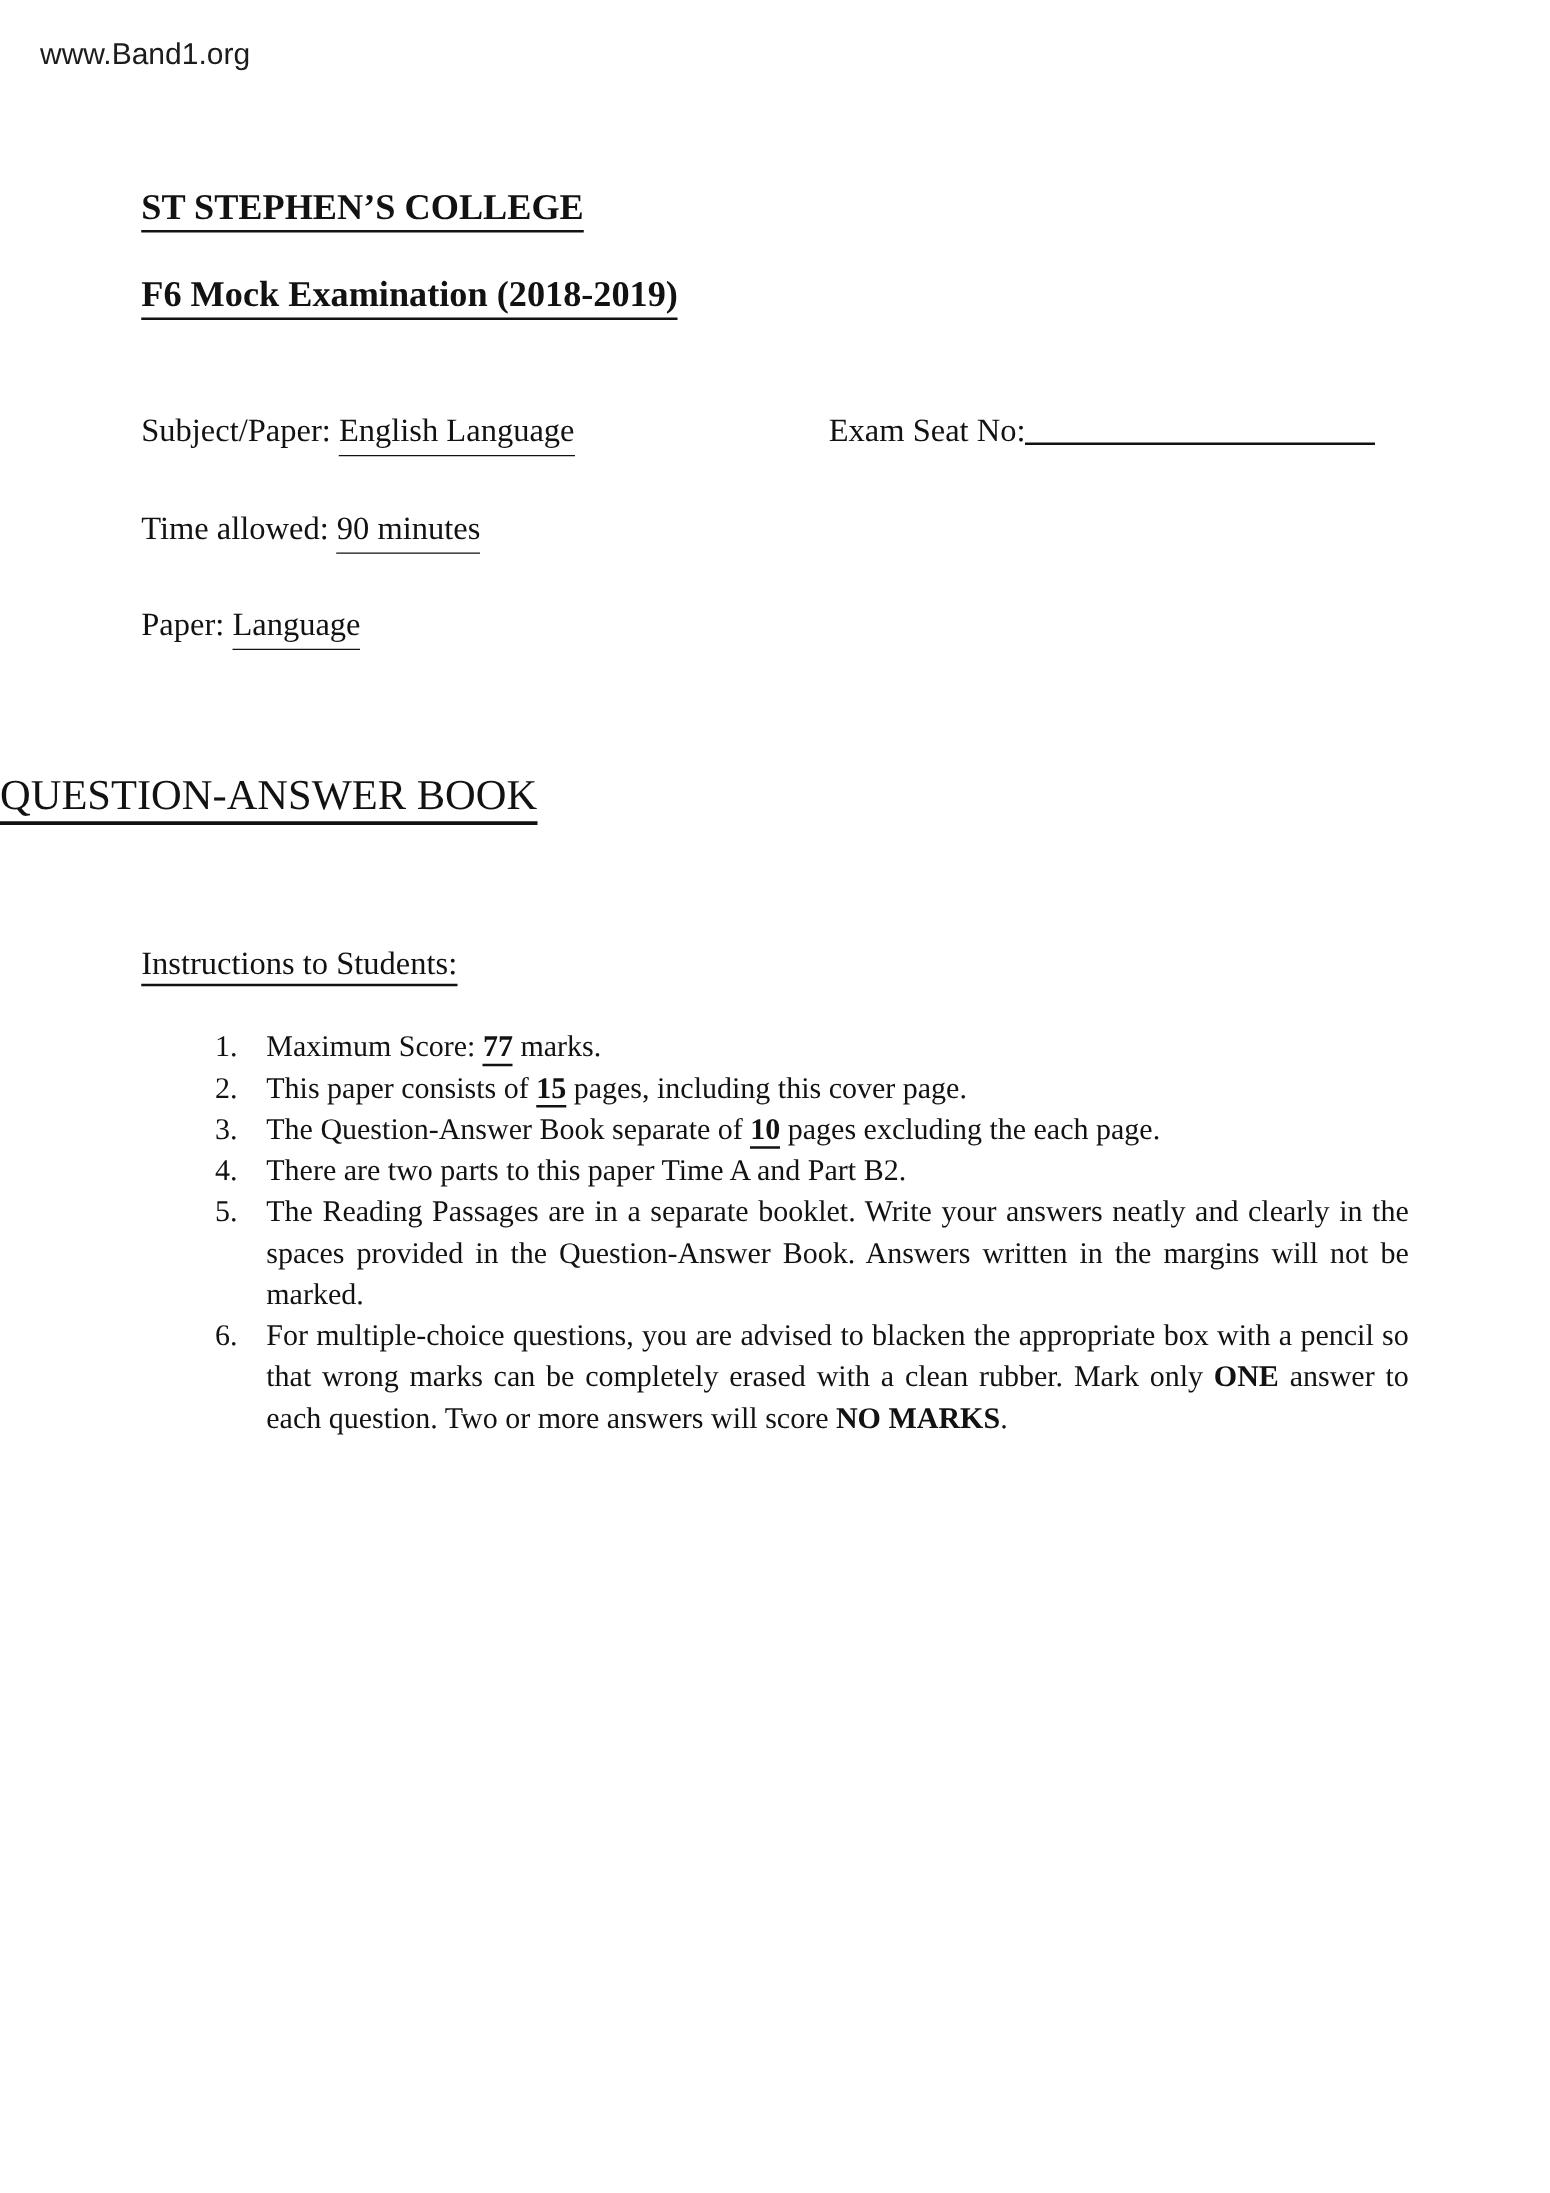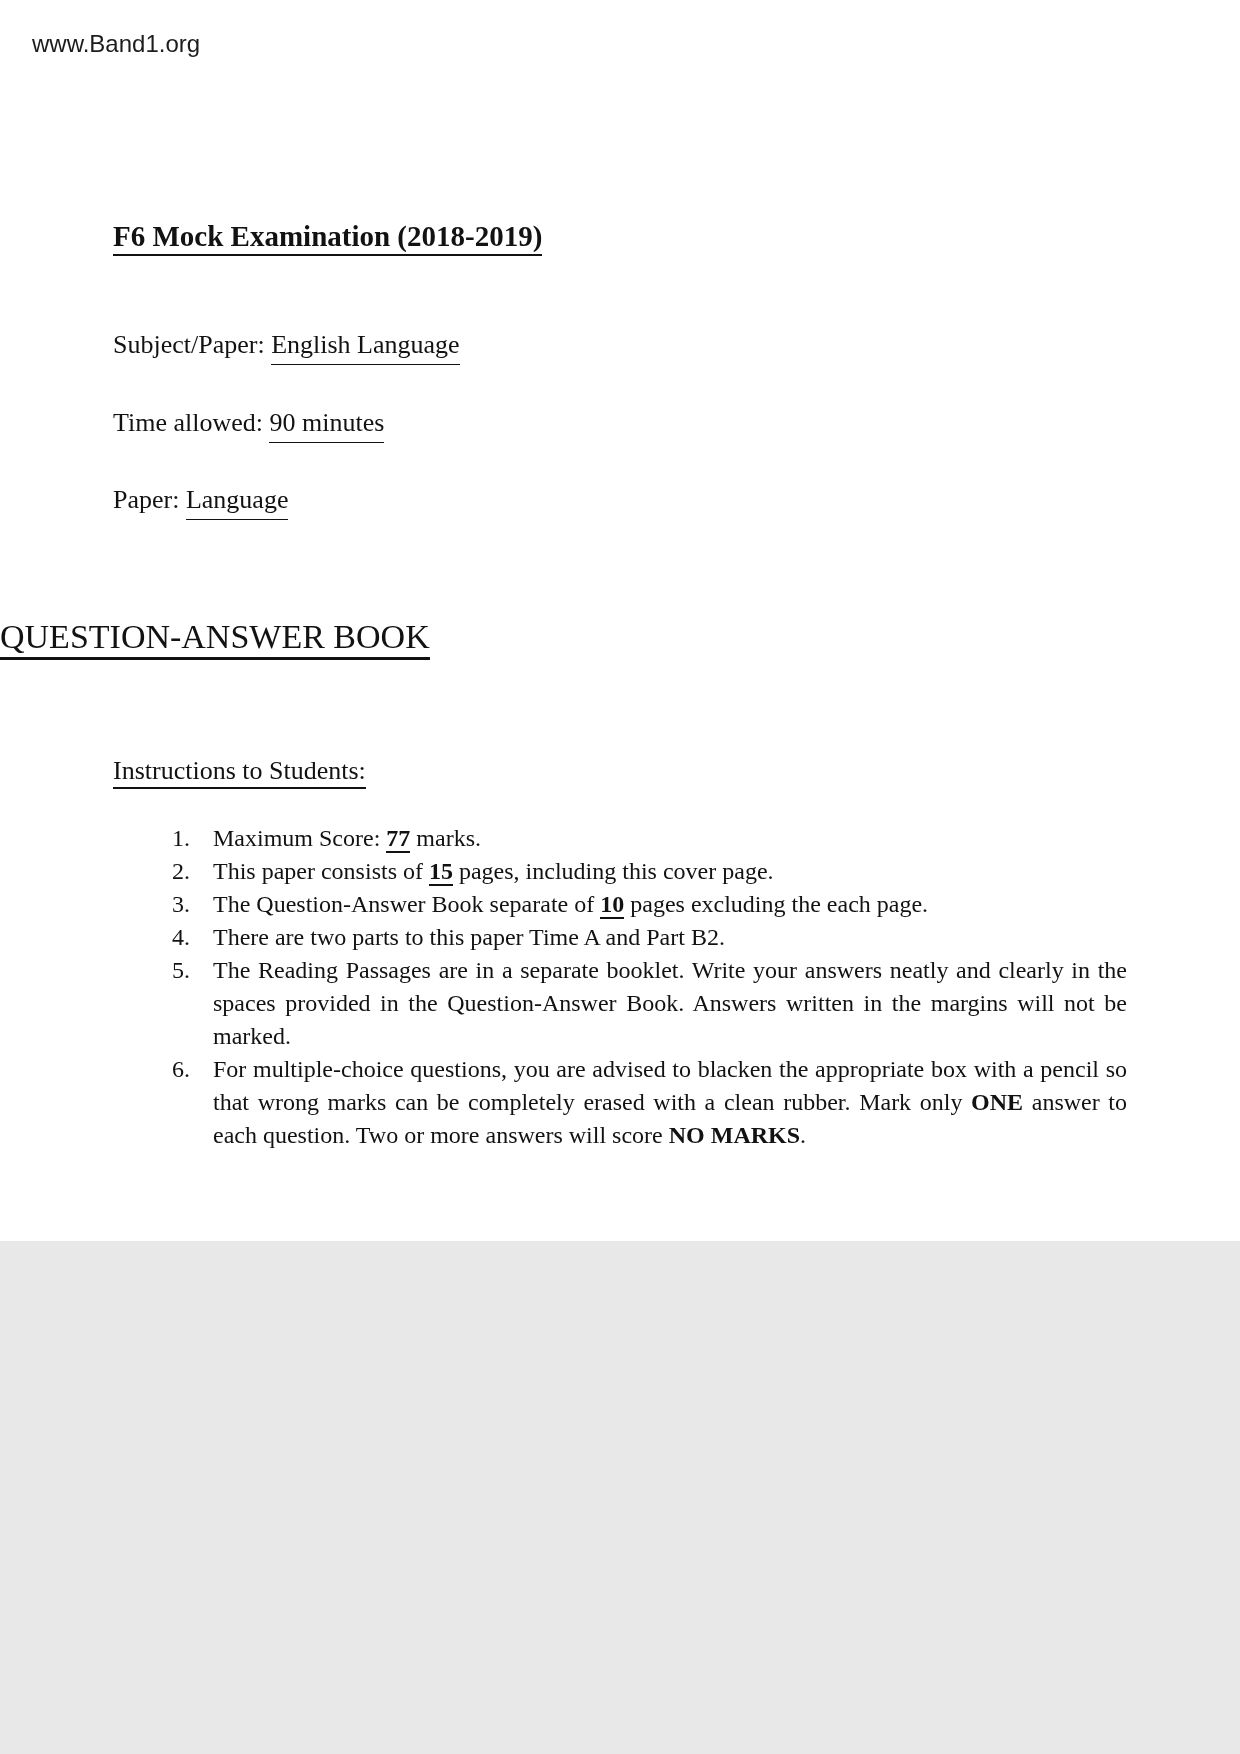--- a/index.html
+++ b/index.html
@@ -1,19 +1,19 @@
 <!DOCTYPE html>
 <html><head>
 <meta charset="utf-8">
 <style>
   html, body { margin: 0; padding: 0; background: #e8e8e8; }
   .page {
     position: relative;
     width: 1240px;
-    height: 1241px;
+    height: 1754px;
     margin: 0 auto;
     background: #ffffff;
     color: #121212;
     font-family: "Liberation Serif", serif;
     overflow: hidden;
   }
   .abs { position: absolute; }
 
   .watermark {
     left: 32px; top: 30px;
@@ -82,31 +82,37 @@
     font-style: italic;
   }
 </style>
 </head>
 <body>
 
 <div class="page">
 
   <div class="abs watermark">www.Band1.org</div>
 
+  <div class="abs school">
+    <span class="u-thick">ST STEPHEN’S COLLEGE</span>
+  </div>
 
   <div class="abs examname">
     <span class="u-thick">F6 Mock Examination (2018-2019)</span>
   </div>
 
   <div class="abs subject row-label">
     <span>Subject/Paper:</span>
     <span> </span>
     <span class="value-u">English Language</span>
   </div>
 
+  <div class="abs seat row-label">
+    <span>Exam Seat No:</span><span class="seat-line"></span>
+  </div>
 
   <div class="abs time row-label">
     <span>Time allowed:</span>
     <span> </span>
     <span class="value-u">90 minutes</span>
   </div>
 
 
   <div class="abs paper row-label">
     <span>Paper:</span>

